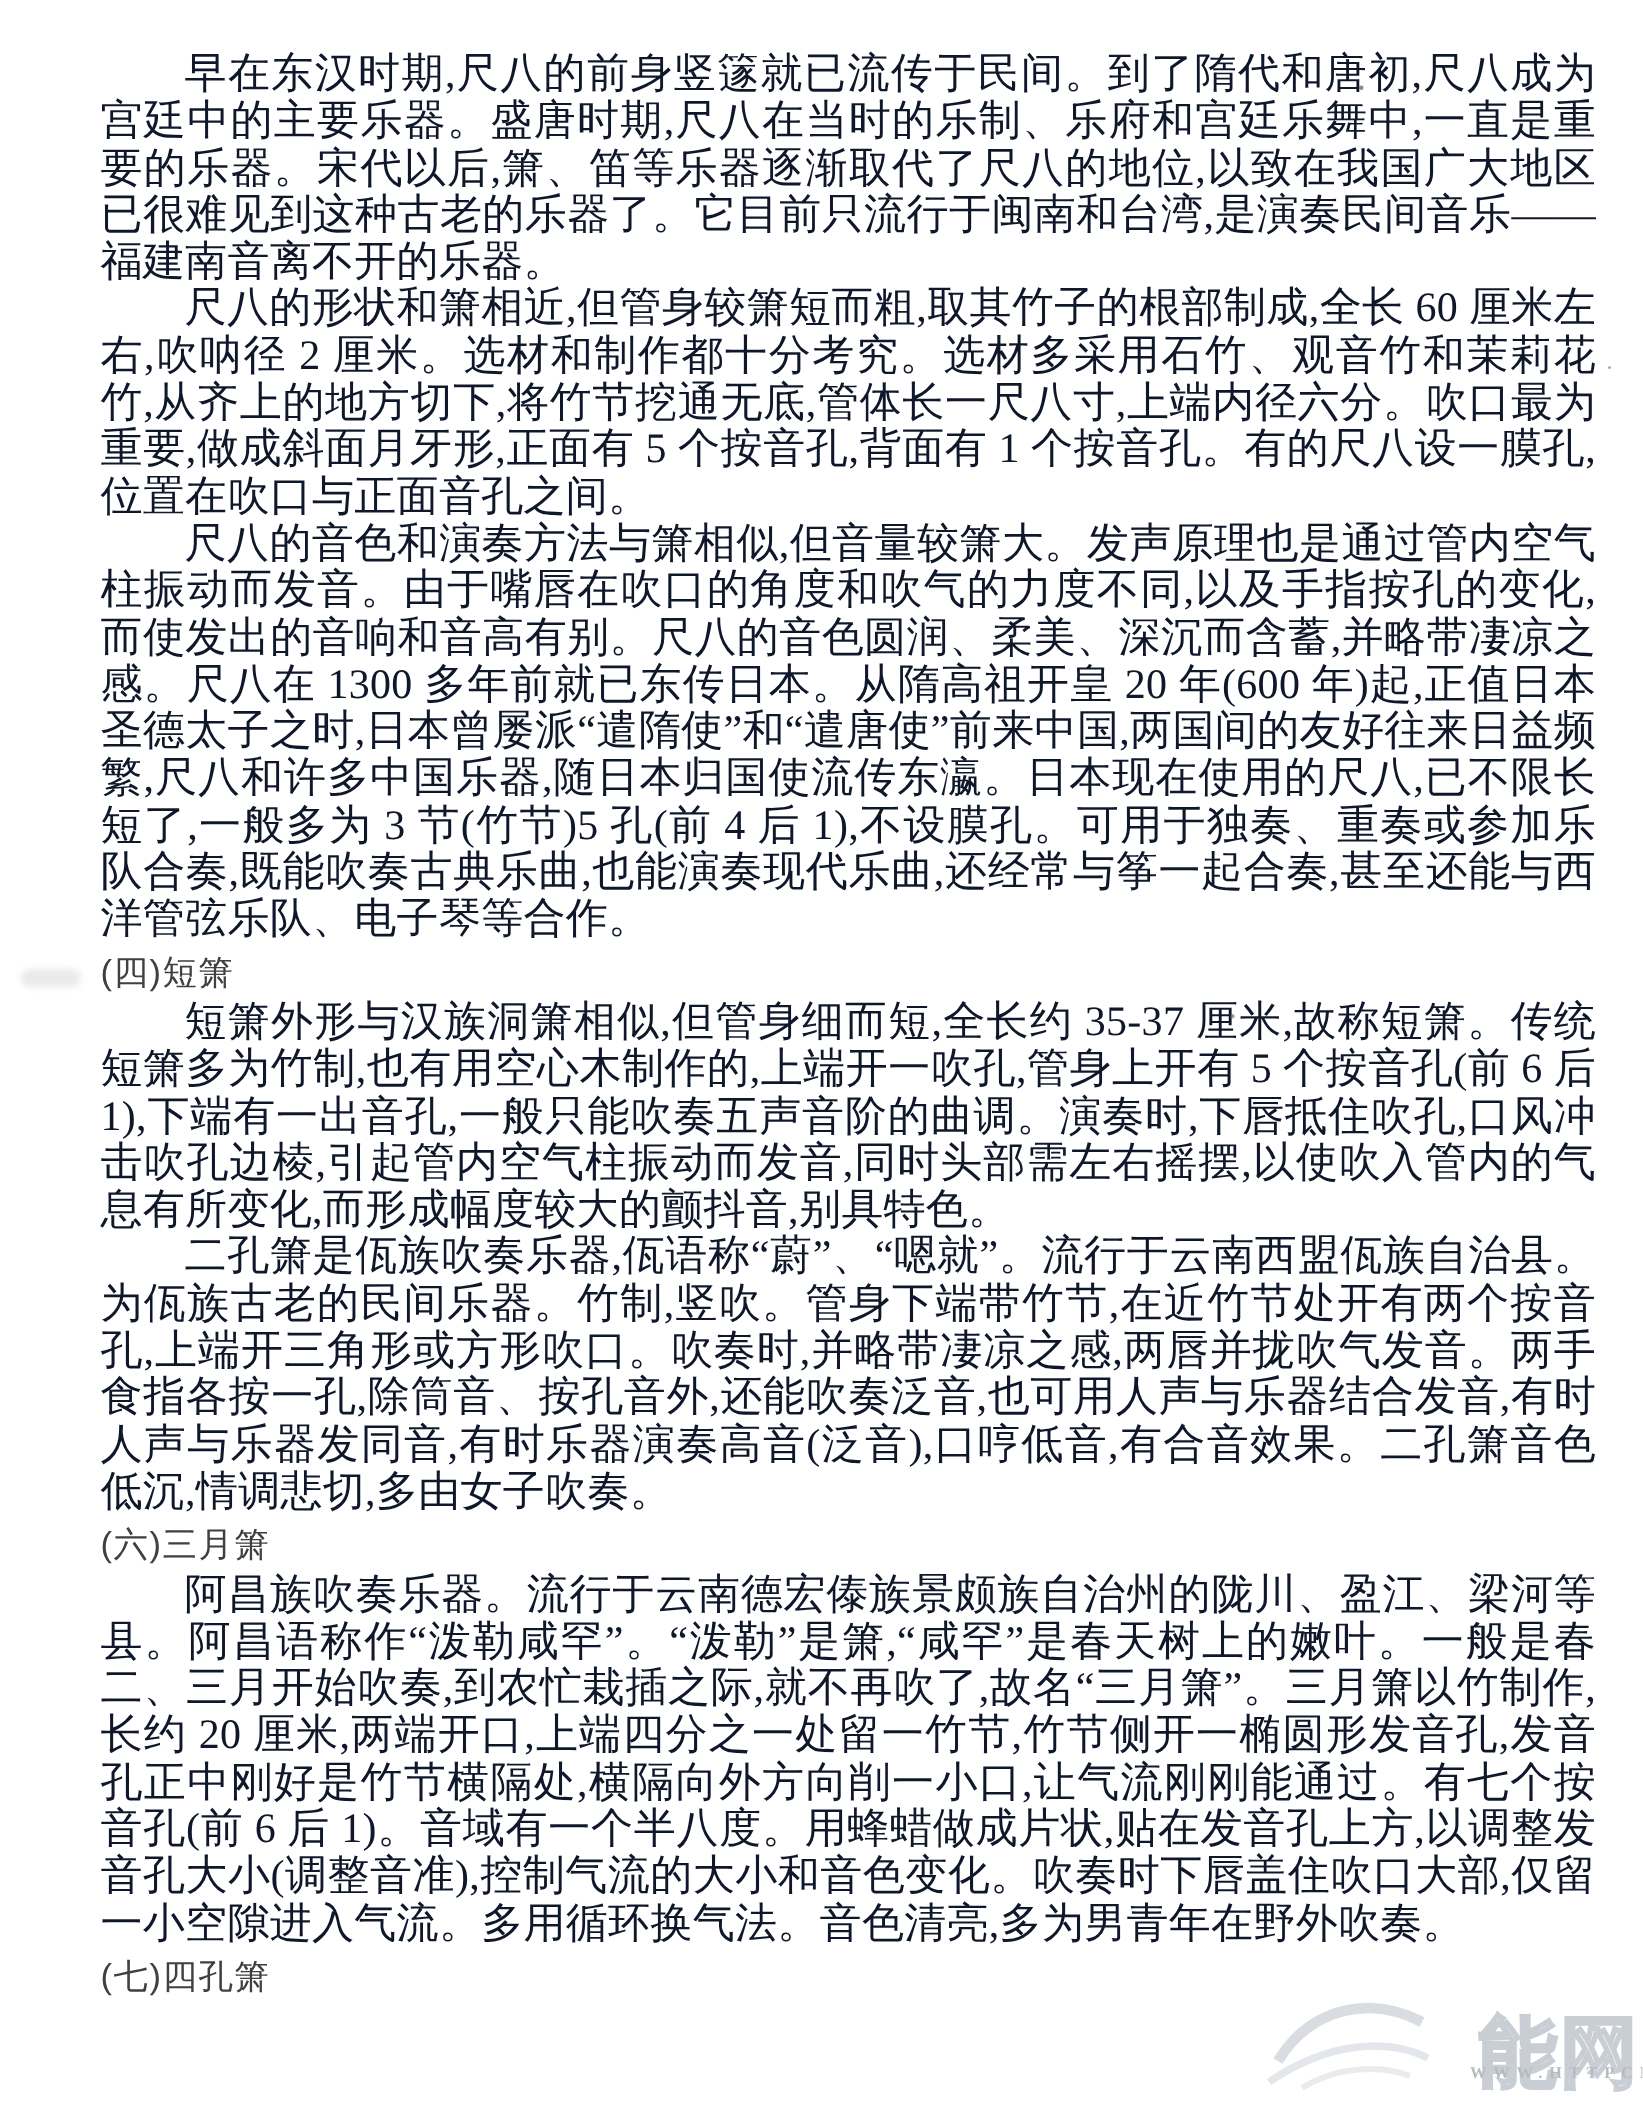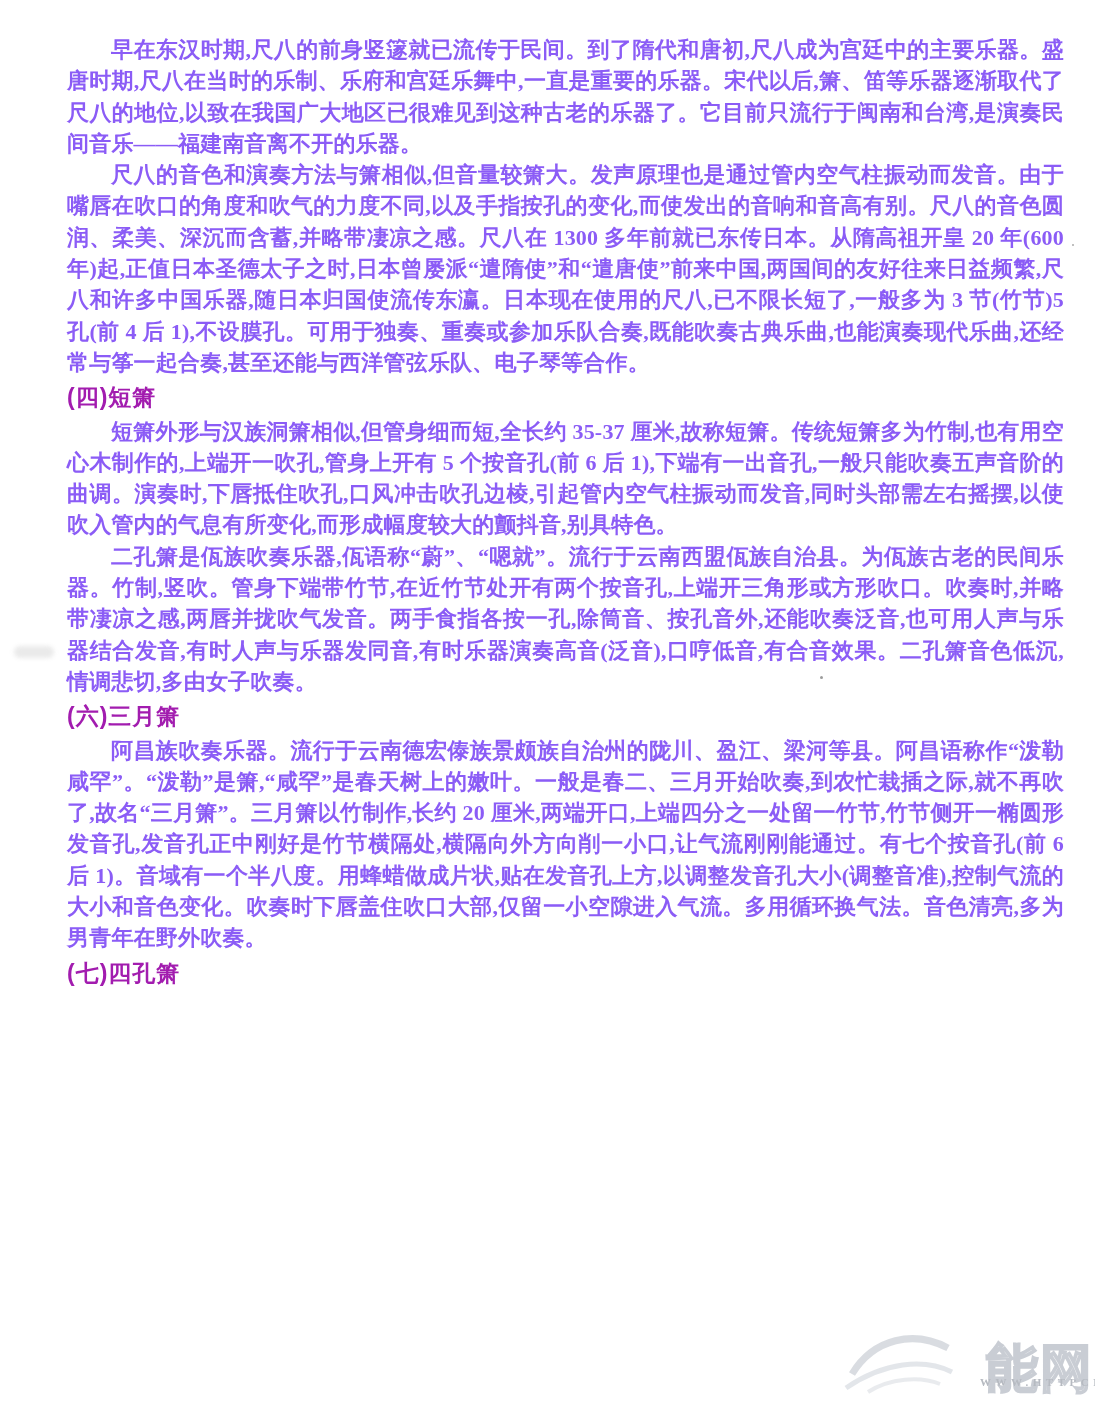--- a/index.html
+++ b/index.html
@@ -17,36 +17,36 @@
   .page {
     position: absolute;
     left: 67px;
     top: 34px;
     width: 997px;
     z-index: 2;
     color: #121212;
   }
   .body-para {
     margin: 0;
-    font-size: 22px;
+    font-size: 28px;
     line-height: 31.3px;
-    font-weight: 700;
+    font-weight: 400;
     text-align: justify;
     text-indent: 2em;
     letter-spacing: 0.2px;
-    color: #8b5cf6;
+    color: #0f172a;
   }
   .section-heading {
     margin: 4px 0 2px 0;
     font-family: "Liberation Sans", "DejaVu Sans", sans-serif;
     font-size: 23px;
-    font-weight: 700;
+    font-weight: 400;
     line-height: 31.3px;
     letter-spacing: 1px;
-    color: #a21caf;
+    color: #404040;
     text-align: left;
   }
   
   .watermark {
     position: absolute;
     z-index: 1;
     left: 0; top: 0; width: 100%; height: 100%;
     pointer-events: none;
   }
   .wm-swirl {
@@ -107,20 +107,21 @@
     <path d="M4 66 C42 40, 82 36, 110 50" stroke="#d4d8de" stroke-width="5" fill="none" opacity="0.65"></path>
     <path d="M26 70 C48 56, 78 54, 98 62" stroke="#dbdee3" stroke-width="4" fill="none" opacity="0.6"></path>
   </svg>
   <span class="wm-chars">能网</span>
   <span class="wm-url">WWW.HTTPCN.COM</span>
 </div>
 
 <div class="page">
 
   <p class="body-para">早在东汉时期,尺八的前身竖篴就已流传于民间。到了隋代和唐初,尺八成为宫廷中的主要乐器。盛唐时期,尺八在当时的乐制、乐府和宫廷乐舞中,一直是重要的乐器。宋代以后,箫、笛等乐器逐渐取代了尺八的地位,以致在我国广大地区已很难见到这种古老的乐器了。它目前只流行于闽南和台湾,是演奏民间音乐——福建南音离不开的乐器。</p>
+  <p class="body-para">尺八的形状和箫相近,但管身较箫短而粗,取其竹子的根部制成,全长 60 厘米左右,吹呐径 2 厘米。选材和制作都十分考究。选材多采用石竹、观音竹和茉莉花竹,从齐上的地方切下,将竹节挖通无底,管体长一尺八寸,上端内径六分。吹口最为重要,做成斜面月牙形,正面有 5 个按音孔,背面有 1 个按音孔。有的尺八设一膜孔,位置在吹口与正面音孔之间。</p>
   <p class="body-para">尺八的音色和演奏方法与箫相似,但音量较箫大。发声原理也是通过管内空气柱振动而发音。由于嘴唇在吹口的角度和吹气的力度不同,以及手指按孔的变化,而使发出的音响和音高有别。尺八的音色圆润、柔美、深沉而含蓄,并略带凄凉之感。尺八在 1300 多年前就已东传日本。从隋高祖开皇 20 年(600 年)起,正值日本圣德太子之时,日本曾屡派“遣隋使”和“遣唐使”前来中国,两国间的友好往来日益频繁,尺八和许多中国乐器,随日本归国使流传东瀛。日本现在使用的尺八,已不限长短了,一般多为 3 节(竹节)5 孔(前 4 后 1),不设膜孔。可用于独奏、重奏或参加乐队合奏,既能吹奏古典乐曲,也能演奏现代乐曲,还经常与筝一起合奏,甚至还能与西洋管弦乐队、电子琴等合作。</p>
 
   <h2 class="section-heading">(四)短箫</h2>
   <p class="body-para">短箫外形与汉族洞箫相似,但管身细而短,全长约 35-37 厘米,故称短箫。传统短箫多为竹制,也有用空心木制作的,上端开一吹孔,管身上开有 5 个按音孔(前 6 后 1),下端有一出音孔,一般只能吹奏五声音阶的曲调。演奏时,下唇抵住吹孔,口风冲击吹孔边棱,引起管内空气柱振动而发音,同时头部需左右摇摆,以使吹入管内的气息有所变化,而形成幅度较大的颤抖音,别具特色。</p>
 
   <p class="body-para">二孔箫是佤族吹奏乐器,佤语称“蔚”、“嗯就”。流行于云南西盟佤族自治县。为佤族古老的民间乐器。竹制,竖吹。管身下端带竹节,在近竹节处开有两个按音孔,上端开三角形或方形吹口。吹奏时,并略带凄凉之感,两唇并拢吹气发音。两手食指各按一孔,除筒音、按孔音外,还能吹奏泛音,也可用人声与乐器结合发音,有时人声与乐器发同音,有时乐器演奏高音(泛音),口哼低音,有合音效果。二孔箫音色低沉,情调悲切,多由女子吹奏。</p>
 
   <h2 class="section-heading">(六)三月箫</h2>
   <p class="body-para">阿昌族吹奏乐器。流行于云南德宏傣族景颇族自治州的陇川、盈江、梁河等县。阿昌语称作“泼勒咸罕”。“泼勒”是箫,“咸罕”是春天树上的嫩叶。一般是春二、三月开始吹奏,到农忙栽插之际,就不再吹了,故名“三月箫”。三月箫以竹制作,长约 20 厘米,两端开口,上端四分之一处留一竹节,竹节侧开一椭圆形发音孔,发音孔正中刚好是竹节横隔处,横隔向外方向削一小口,让气流刚刚能通过。有七个按音孔(前 6 后 1)。音域有一个半八度。用蜂蜡做成片状,贴在发音孔上方,以调整发音孔大小(调整音准),控制气流的大小和音色变化。吹奏时下唇盖住吹口大部,仅留一小空隙进入气流。多用循环换气法。音色清亮,多为男青年在野外吹奏。</p>
 

